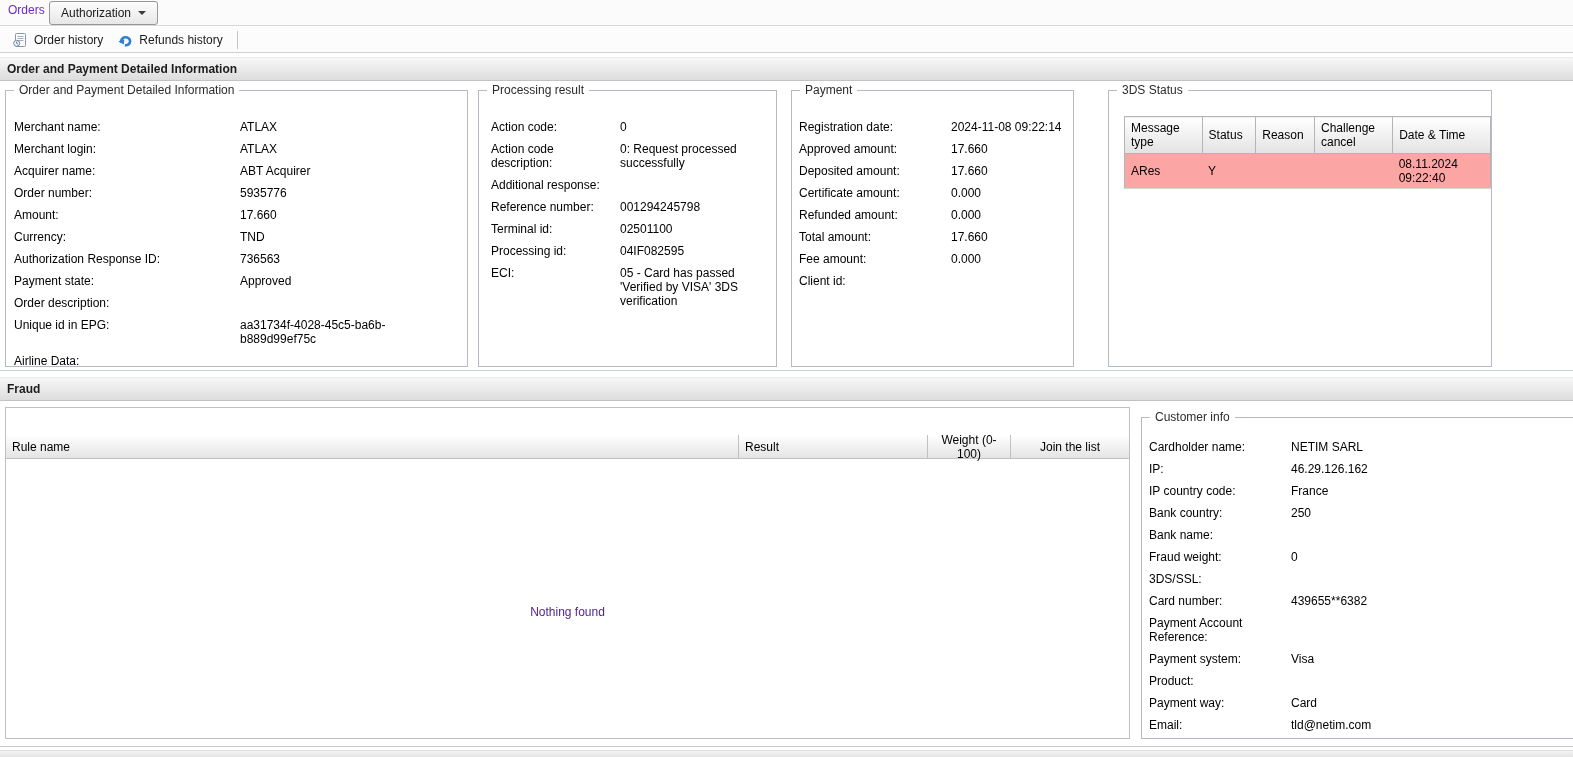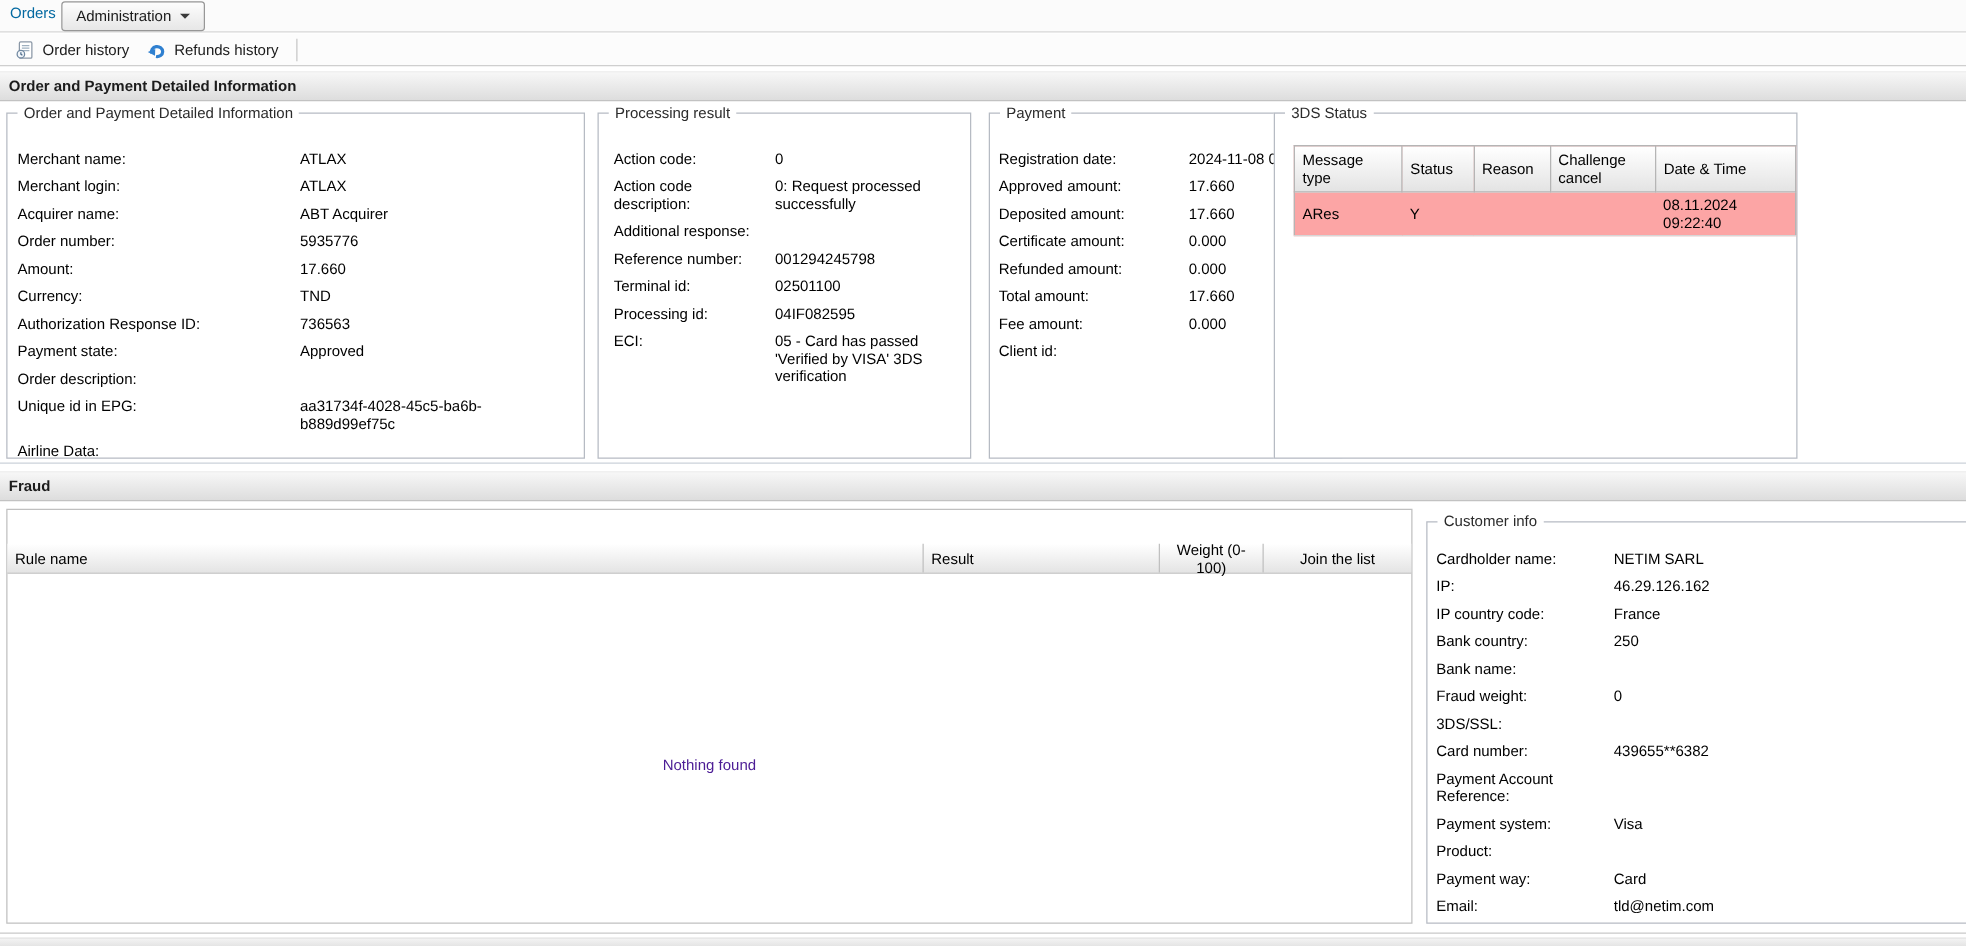--- a/index.html
+++ b/index.html
@@ -6,21 +6,21 @@
   html,body { margin:0; padding:0; }
   body {
     width:1573px; height:757px; position:relative; overflow:hidden;
     background:#ffffff; color:#000;
     font-family:"Liberation Sans", sans-serif; font-size:12px;
   }
 
   
   .tab-bar { position:absolute; top:0; left:0; right:0; height:26px;
     background:#fbfbfb; border-bottom:1px solid #d7d7d7; }
-  .tab-plain { position:absolute; left:8px; top:3px; cursor:pointer; color:#0369a1; }
+  .tab-plain { position:absolute; left:8px; top:3px; cursor:pointer; color:#6d28d9; }
   .tab-button { position:absolute; left:49px; top:1px; height:24px; padding:0 11px;
     border:1px solid #979797; border-radius:3px;
     background:linear-gradient(#fdfdfd,#e7e7e7);
     display:flex; align-items:center; gap:7px; cursor:pointer; color:#1a1a1a; }
   .caret { width:0; height:0; border-left:4px solid transparent; border-right:4px solid transparent;
     border-top:4px solid #3b3b3b; }
 
   
   .toolbar { position:absolute; top:27px; left:0; right:0; height:26px;
     background:#fcfcfc; border-bottom:1px solid #cfcfcf;
@@ -50,21 +50,21 @@
   .frow { display:flex; margin-bottom:8px; line-height:14px; }
   .flabel { flex:none; padding-right:4px; }
   .fvalue { flex:1; min-width:0; }
 
   #panel-order      { left:5px;    top:90px;  width:463px; height:277px; padding:29px 6px 0 8px; }
   #panel-order .flabel { width:226px; }
   #panel-processing { left:478px;  top:90px;  width:299px; height:277px; padding:29px 6px 0 12px; }
   #panel-processing .flabel { width:129px; }
   #panel-payment    { left:791px;  top:90px;  width:283px; height:277px; padding:29px 6px 0 7px; }
   #panel-payment .flabel { width:152px; }
-  #panel-3ds        { left:1019px; top:90px;  width:419px; height:277px; }
+  #panel-3ds        { left:1108px; top:90px;  width:384px; height:277px; }
   #panel-customer   { left:1141px; top:417px; width:433px; height:322px; padding:22px 6px 0 7px; }
   #panel-customer .flabel { width:142px; }
 
   
   .t3ds { position:absolute; left:15px; top:25px; border-collapse:collapse; background:#fca5a5; }
   .t3ds th { border:1px solid #b5b5b5; background:linear-gradient(#ffffff,#e3e3e3);
     font-weight:normal; text-align:left; padding:4px 6px; height:23px; }
   .t3ds td { border-bottom:1px solid #d6d6d6; padding:3px 6px; height:21px; }
   .t3ds { border:1px solid #b5b5b5; }
   .t3ds th:nth-child(1){ width:93px; }
@@ -89,21 +89,21 @@
     text-align:center; color:#4c1d95; }
 
   .icon16 { width:16px; height:16px; flex:none; display:block; }
 </style>
 </head>
 <body>
 
 <div class="tab-bar">
   <span class="tab-plain">Orders</span>
   <div class="tab-button">
-    <span>Administration</span>
+    <span>Authorization</span>
     <span class="caret"></span>
   </div>
 </div>
 
 <div class="toolbar">
   <div class="tool-btn">
     <svg class="icon16" viewBox="0 0 16 16">
       <rect x="3.5" y="1.5" width="10" height="13" rx="1" fill="#ffffff" stroke="#8a97a6"></rect>
       <line x1="5.5" y1="4.5" x2="11.5" y2="4.5" stroke="#9fb0c0"></line>
       <line x1="5.5" y1="6.5" x2="11.5" y2="6.5" stroke="#9fb0c0"></line>

